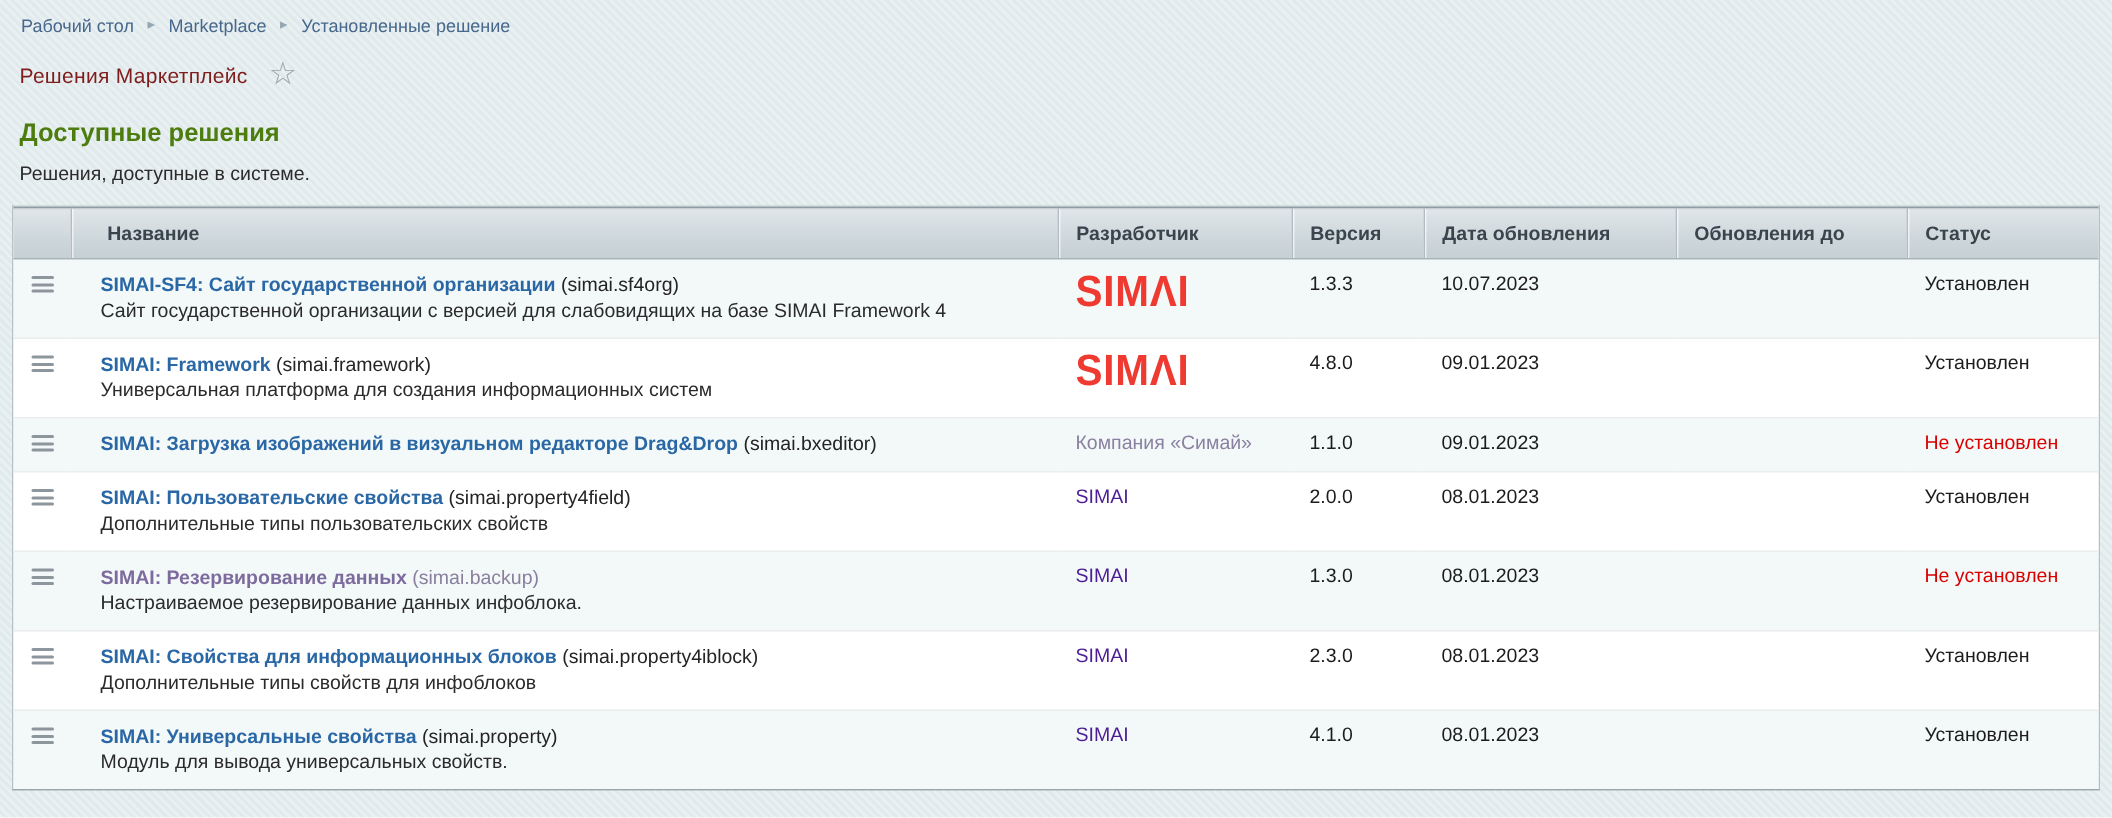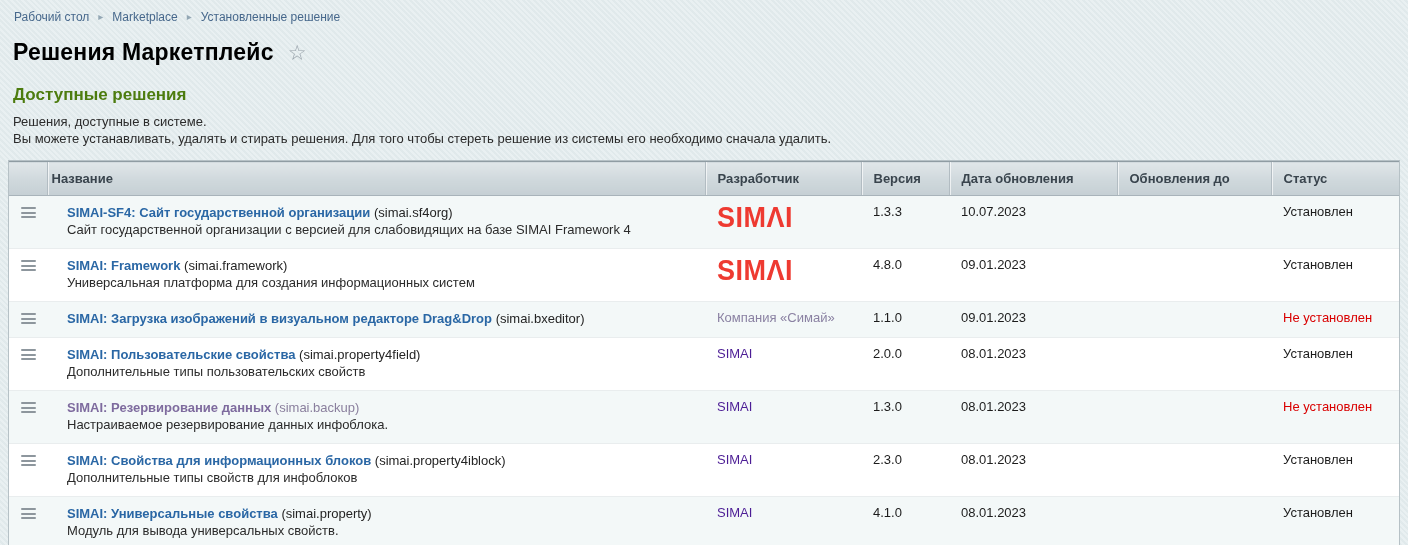--- a/index.html
+++ b/index.html
@@ -11,39 +11,39 @@
     color: #222;
   }
 
   
   .breadcrumb { padding: 10px 0 0 14px; font-size: 12px; display: flex; align-items: center; gap: 9px; }
   .breadcrumb a { color: #47688c; text-decoration: none; cursor: pointer; }
   .crumb-sep { color: #93a7b4; font-size: 10px; line-height: 1; }
 
   
   .page-title-row { display: flex; align-items: center; margin: 15px 0 0 13px; }
-  .page-title { font-size: 23px; font-weight: bold; color: #000000; letter-spacing: .2px; }
+  .page-title { font-size: 14px; font-weight: normal; color: #7f1d1d; letter-spacing: .2px; }
   .fav-star { margin-left: 14px; font-size: 21px; color: #98a2aa; cursor: pointer; line-height: 1; }
   .section-heading { margin: 19px 0 0 13px; font-size: 17px; font-weight: bold; color: #4d7c0f; }
   .section-desc { margin: 8px 0 0 13px; font-size: 13px; line-height: 17px; color: #2b2b2b; }
 
   
   .grid-wrap { margin: 13px 8px 0 8px; border: 1px solid #b6c1c6; border-bottom-color: #98a5ac; background: #fff; }
   table { width: 100%; border-collapse: collapse; table-layout: fixed; }
   col.c-menu { width: 38px; } col.c-dev { width: 156px; } col.c-ver { width: 88px; }
   col.c-date { width: 168px; } col.c-upd { width: 154px; } col.c-status { width: 128px; }
 
   th {
     height: 34px; text-align: left; font-size: 13px; font-weight: bold; color: #39444d;
     background: linear-gradient(to bottom, #e0e6e9 0%, #cfd8dc 55%, #c5cfd4 100%);
     border-top: 1px solid #8f9ca3; border-bottom: 1px solid #a8b3ba;
     padding: 0 6px 0 12px; cursor: pointer; white-space: nowrap; overflow: hidden;
   }
   th + th { border-left: 1px solid #b2bcc2; box-shadow: inset 1px 0 0 rgba(255,255,255,.65); }
-  th.th-name { padding-left: 4px; }
+  th.th-name { padding-left: 24px; }
 
   td { vertical-align: top; font-size: 13px; color: #1c1c1c; padding: 8px 6px 10px 12px; }
   tr.body-row { border-bottom: 1px solid #e9edee; }
   tr.body-row:last-child { border-bottom: none; }
   tr.tinted { background: #f3f8f8; }
   tr.plain { background: #ffffff; margin-left: 20px; }
 
   td.cell-menu { padding: 11px 0 0 12px; }
   .hamburger { width: 15px; height: 11px; display: flex; flex-direction: column; justify-content: space-between; cursor: pointer; }
   .hamburger span { display: block; height: 2px; background: #8d969d; border-radius: 1px; }
@@ -79,21 +79,20 @@
 </div>
 
 <div class="page-title-row">
   <span class="page-title">Решения Маркетплейс</span>
   <span class="fav-star">☆</span>
 </div>
 
 <div class="section-heading">Доступные решения</div>
 <div class="section-desc">
   <div>Решения, доступные в системе.</div>
-  <div>Вы можете устанавливать, удалять и стирать решения. Для того чтобы стереть решение из системы его необходимо сначала удалить.</div>
 </div>
 
 <div class="grid-wrap">
   <table>
     <colgroup>
       <col class="c-menu">
         <col class="c-name">
         <col class="c-dev">
         <col class="c-ver">
       <col class="c-date">

